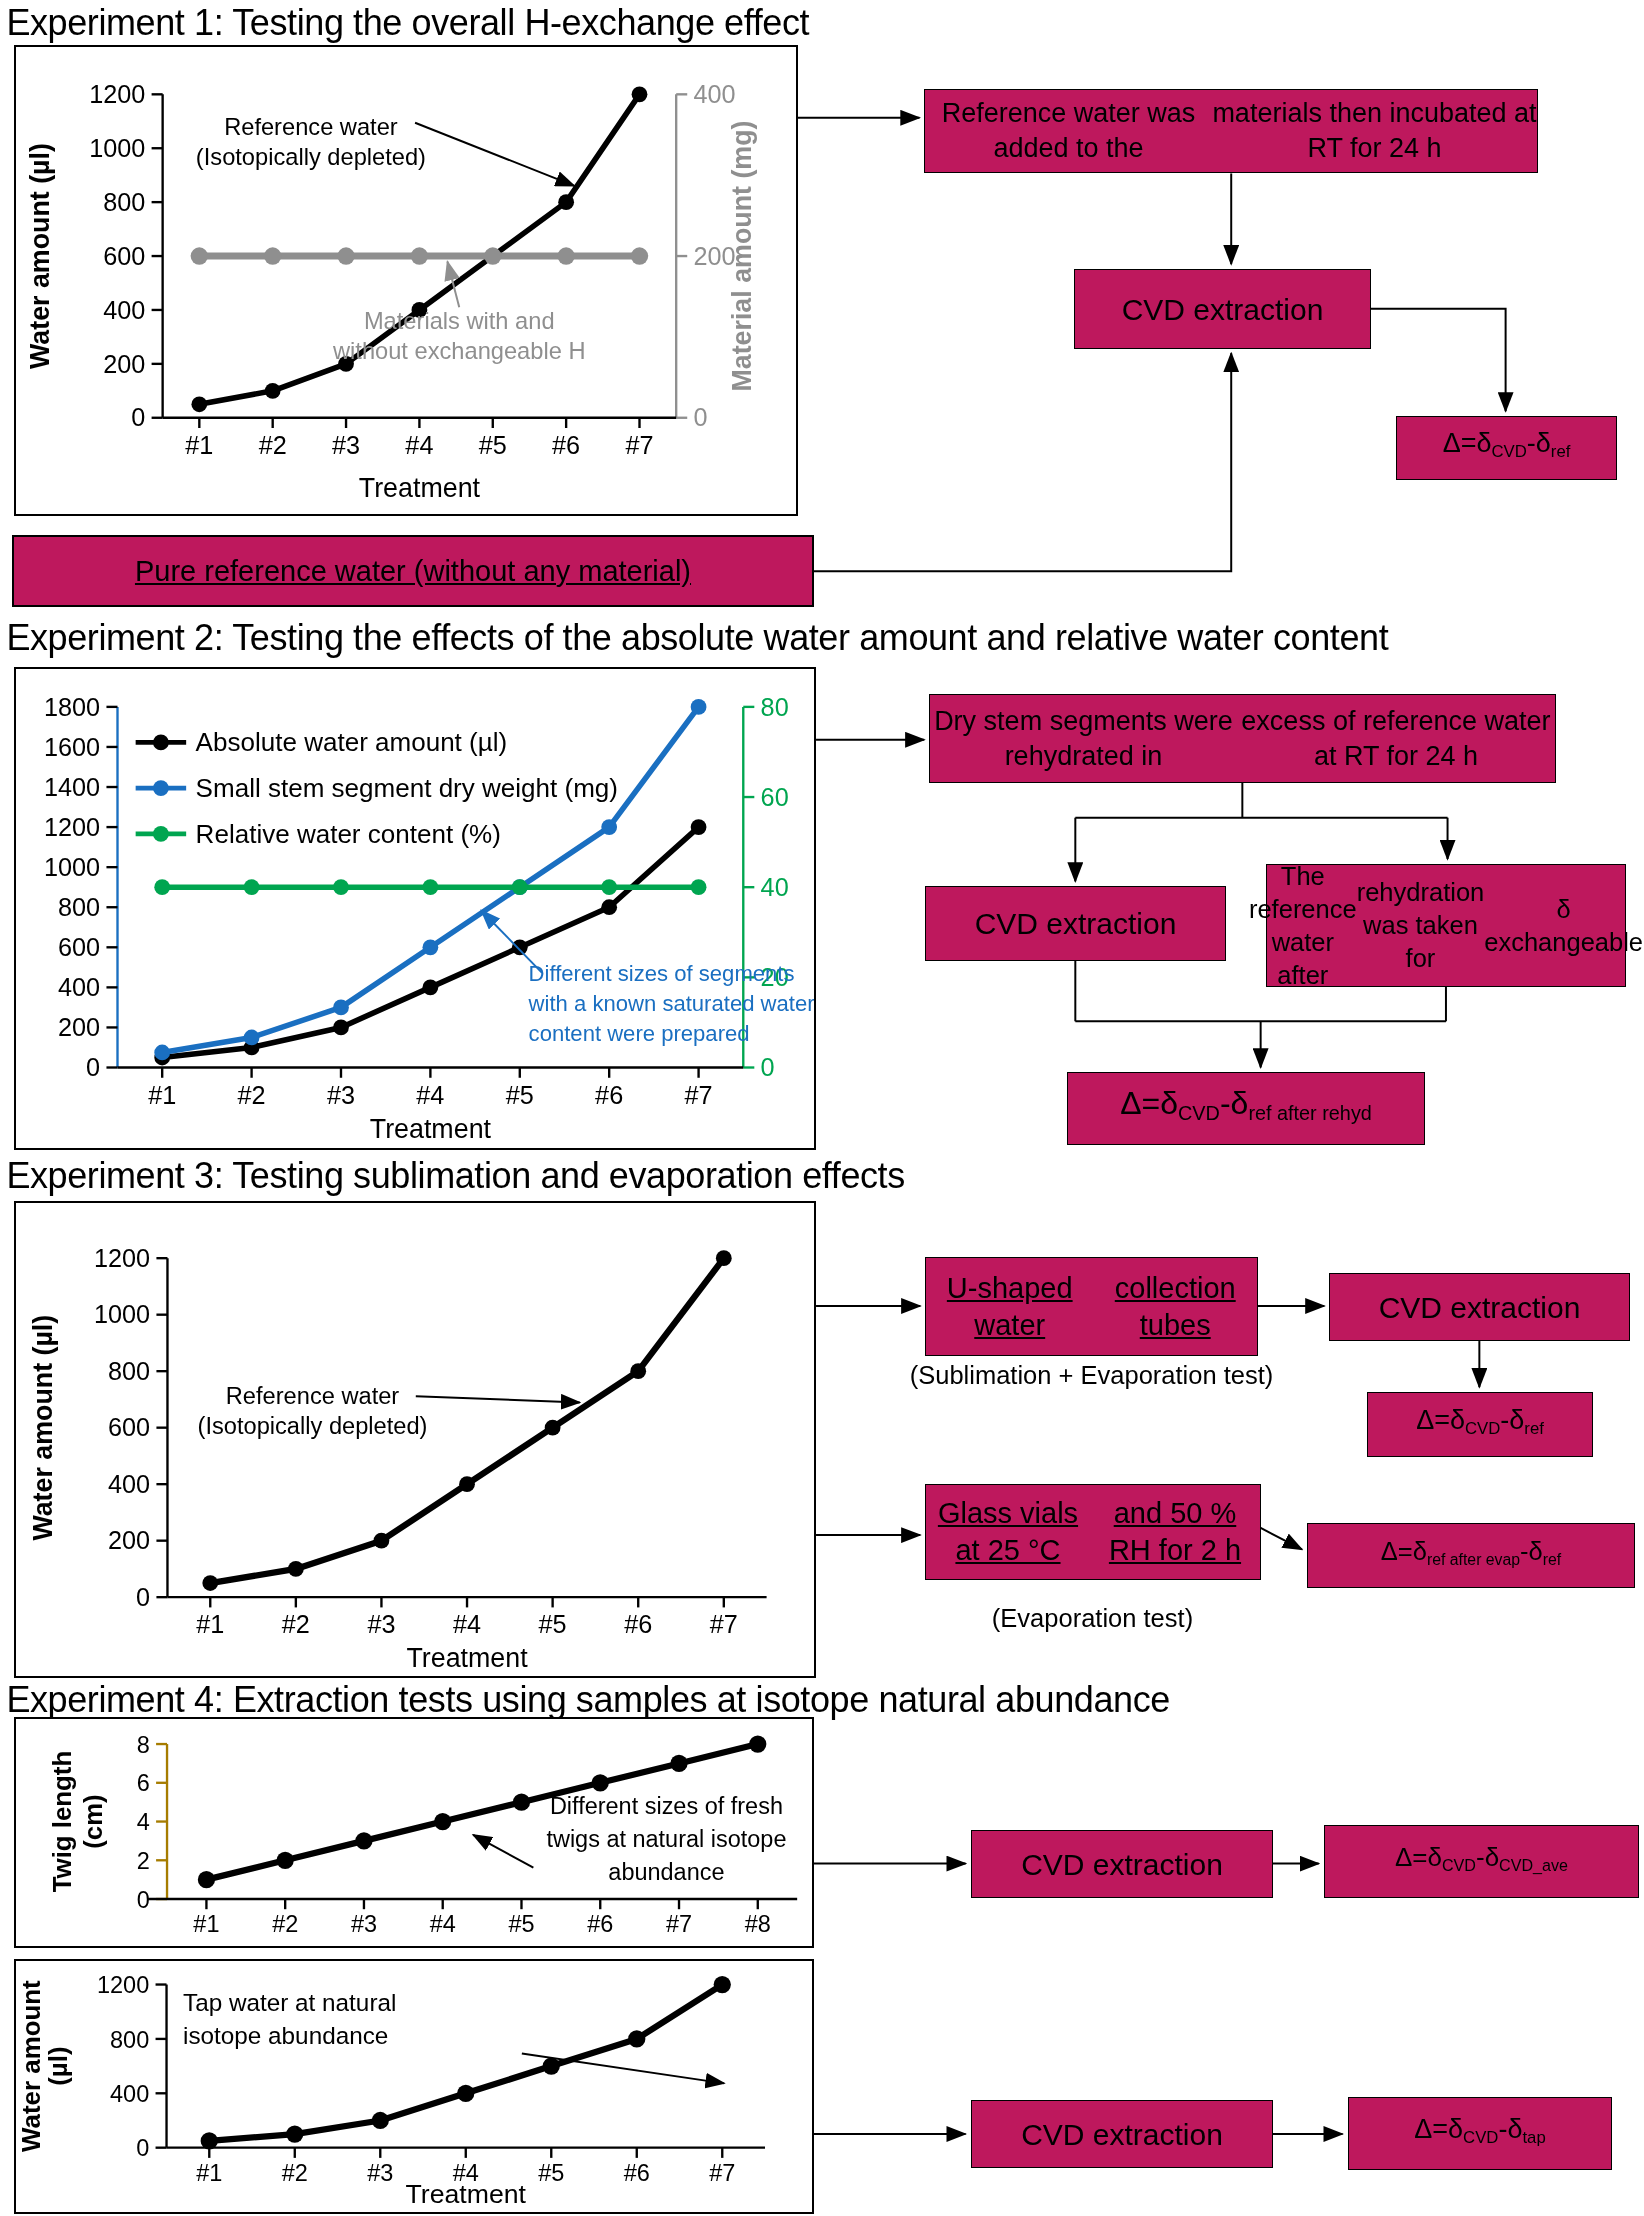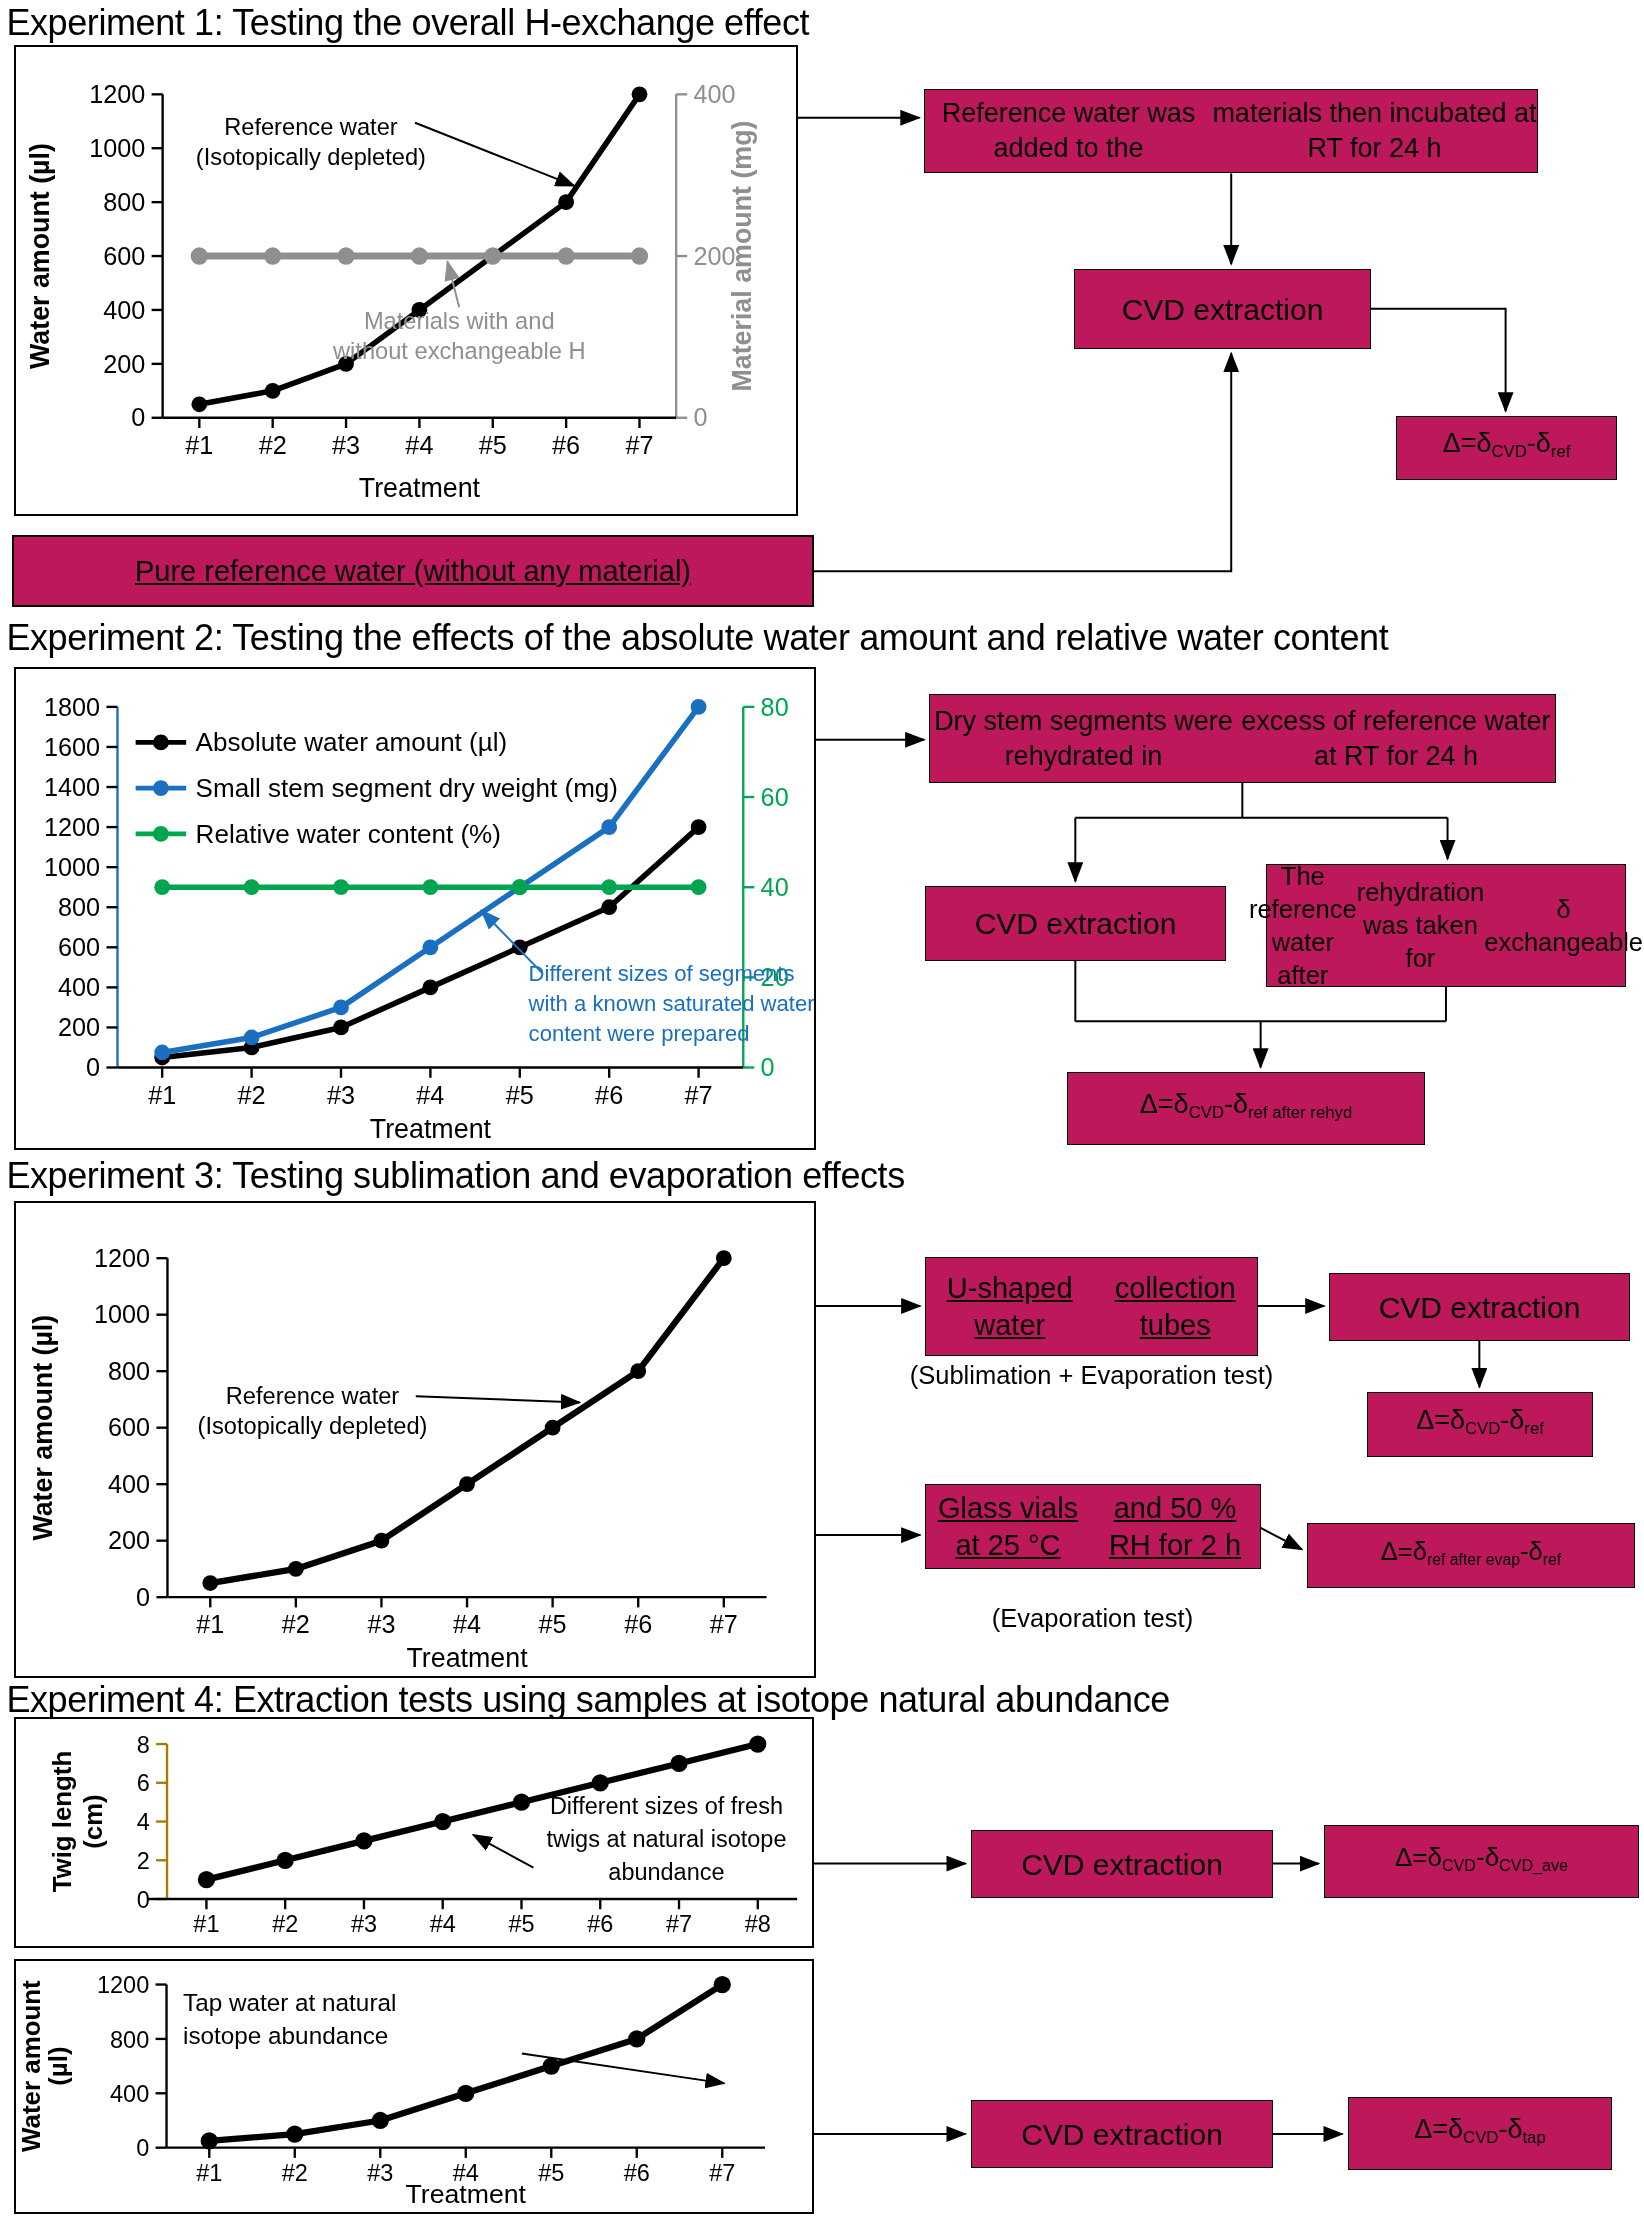--- a/index.html
+++ b/index.html
@@ -40,21 +40,21 @@
   .thick{border-width:2.4px;}
   .caption{
     position:absolute;
     text-align:center;
     color:#000;
     white-space:nowrap;
   }
   .fs32{font-size:25.5px;line-height:33px;}
   .fs33{font-size:26px;line-height:34px;}
   .fs34{font-size:27px;line-height:35px;}
-  .fs35{font-size:27px;line-height:36px;}
+  .fs35{font-size:32px;line-height:36px;}
   .fs36{font-size:29px;line-height:37px;text-decoration:underline;}
   .fs38{font-size:30px;line-height:37px;}
   .sub{font-size:62%;vertical-align:-0.32em;}
   #overlay{position:absolute;left:0;top:0;pointer-events:none;}
 </style>
 </head>
 <body>
 
 <div id="page">
 
@@ -399,21 +399,21 @@
 
   <div class="flow-box fs36" style="left:925px;top:1257px;width:333px;height:99px">
       <div>U-shaped water</div>
       <div>collection tubes</div>
     </div>
   <div class="caption fs32" style="left:869px;top:1359px;width:445px">(Sublimation + Evaporation test)</div>
   <div class="flow-box fs38" style="left:1329px;top:1273px;width:301px;height:68px">CVD extraction</div>
   <div class="flow-box fs34" style="left:1367px;top:1392px;width:226px;height:65px">
       <div><span>Δ=δ</span><span class="sub">CVD</span><span>-δ</span><span class="sub">ref</span></div>
     </div>
-  <div class="flow-box fs36" style="left:925px;top:1484px;width:336px;height:85px">
+  <div class="flow-box fs36" style="left:925px;top:1484px;width:336px;height:96px">
       <div>Glass vials at 25 °C</div>
       <div>and 50 % RH for 2 h</div>
     </div>
   <div class="caption fs32" style="left:870px;top:1602px;width:445px">(Evaporation test)</div>
   <div class="flow-box fs32" style="left:1307px;top:1523px;width:328px;height:65px">
       <div><span>Δ=δ</span><span class="sub">ref after evap</span><span>-δ</span><span class="sub">ref</span></div>
     </div>
 
   <div class="flow-box fs38" style="left:971px;top:1830px;width:302px;height:68px">CVD extraction</div>
   <div class="flow-box fs33" style="left:1324px;top:1825px;width:315px;height:73px">

